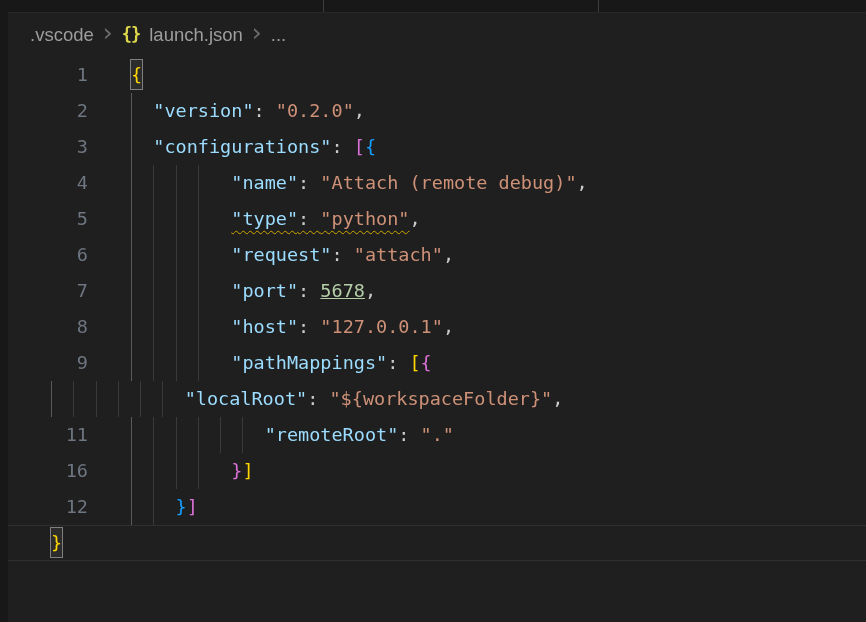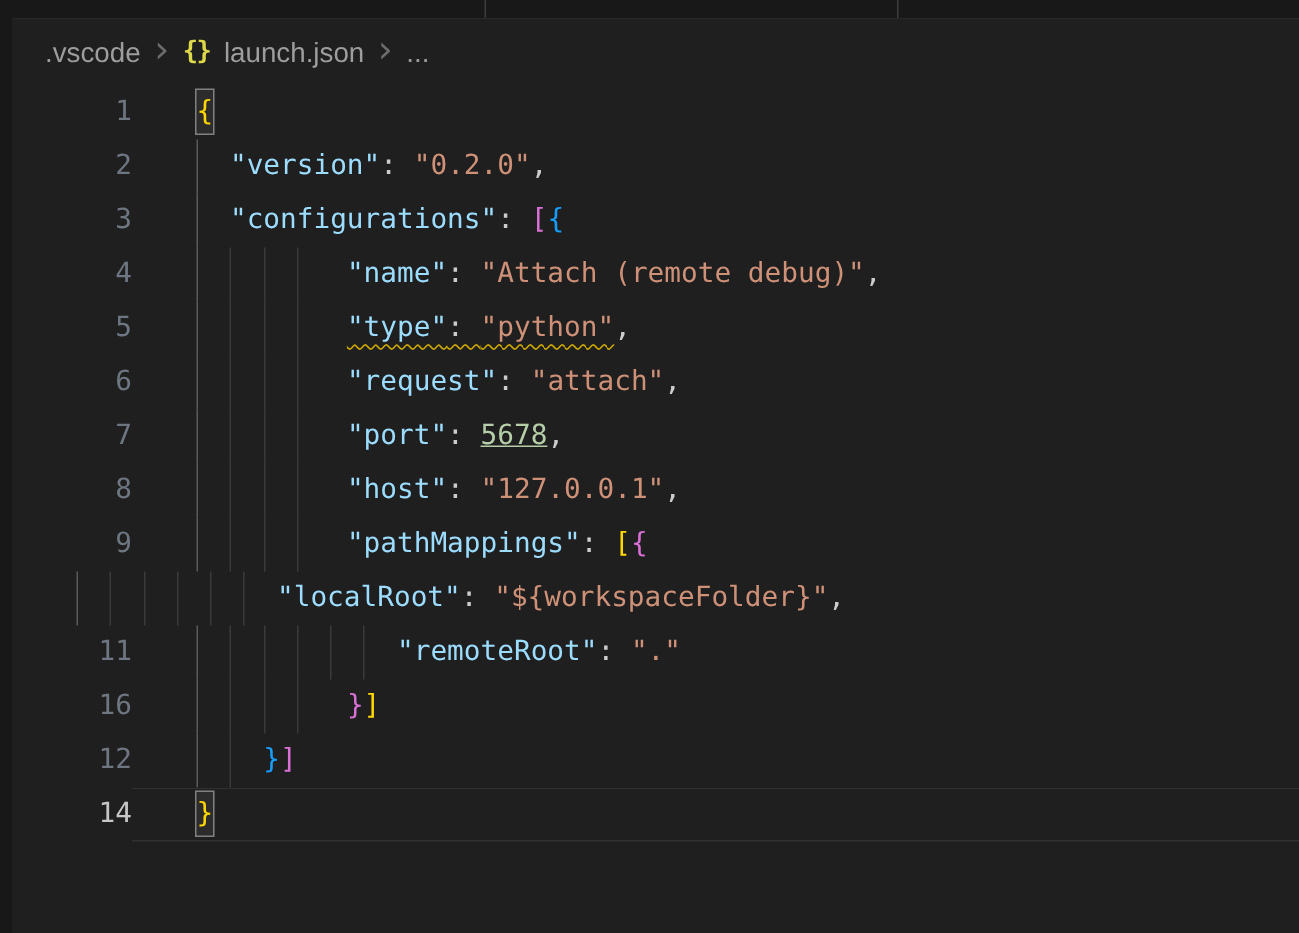--- a/index.html
+++ b/index.html
@@ -104,16 +104,15 @@
     </div>
     <div class="row">
       <div class="gutter">16</div>
       <div class="content"><span class="guide g0" style="left: 43px;"></span><span class="guide" style="left: 65.28px;"></span><span class="guide" style="left: 87.56px;"></span><span class="guide" style="left: 109.84px;"></span><span class="tok pun">         </span><span class="tok b2">}</span><span class="tok b1">]</span></div>
     </div>
     <div class="row">
       <div class="gutter">12</div>
       <div class="content"><span class="guide g0" style="left: 43px;"></span><span class="guide" style="left: 65.28px;"></span><span class="tok pun">    </span><span class="tok b3">}</span><span class="tok b2">]</span></div>
     </div>
     <div class="row current">
-      <div class="gutter">14</div>
       <div class="content"><span class="tok b1 match">}</span></div>
     </div>
   </div>
 
 </body></html>

